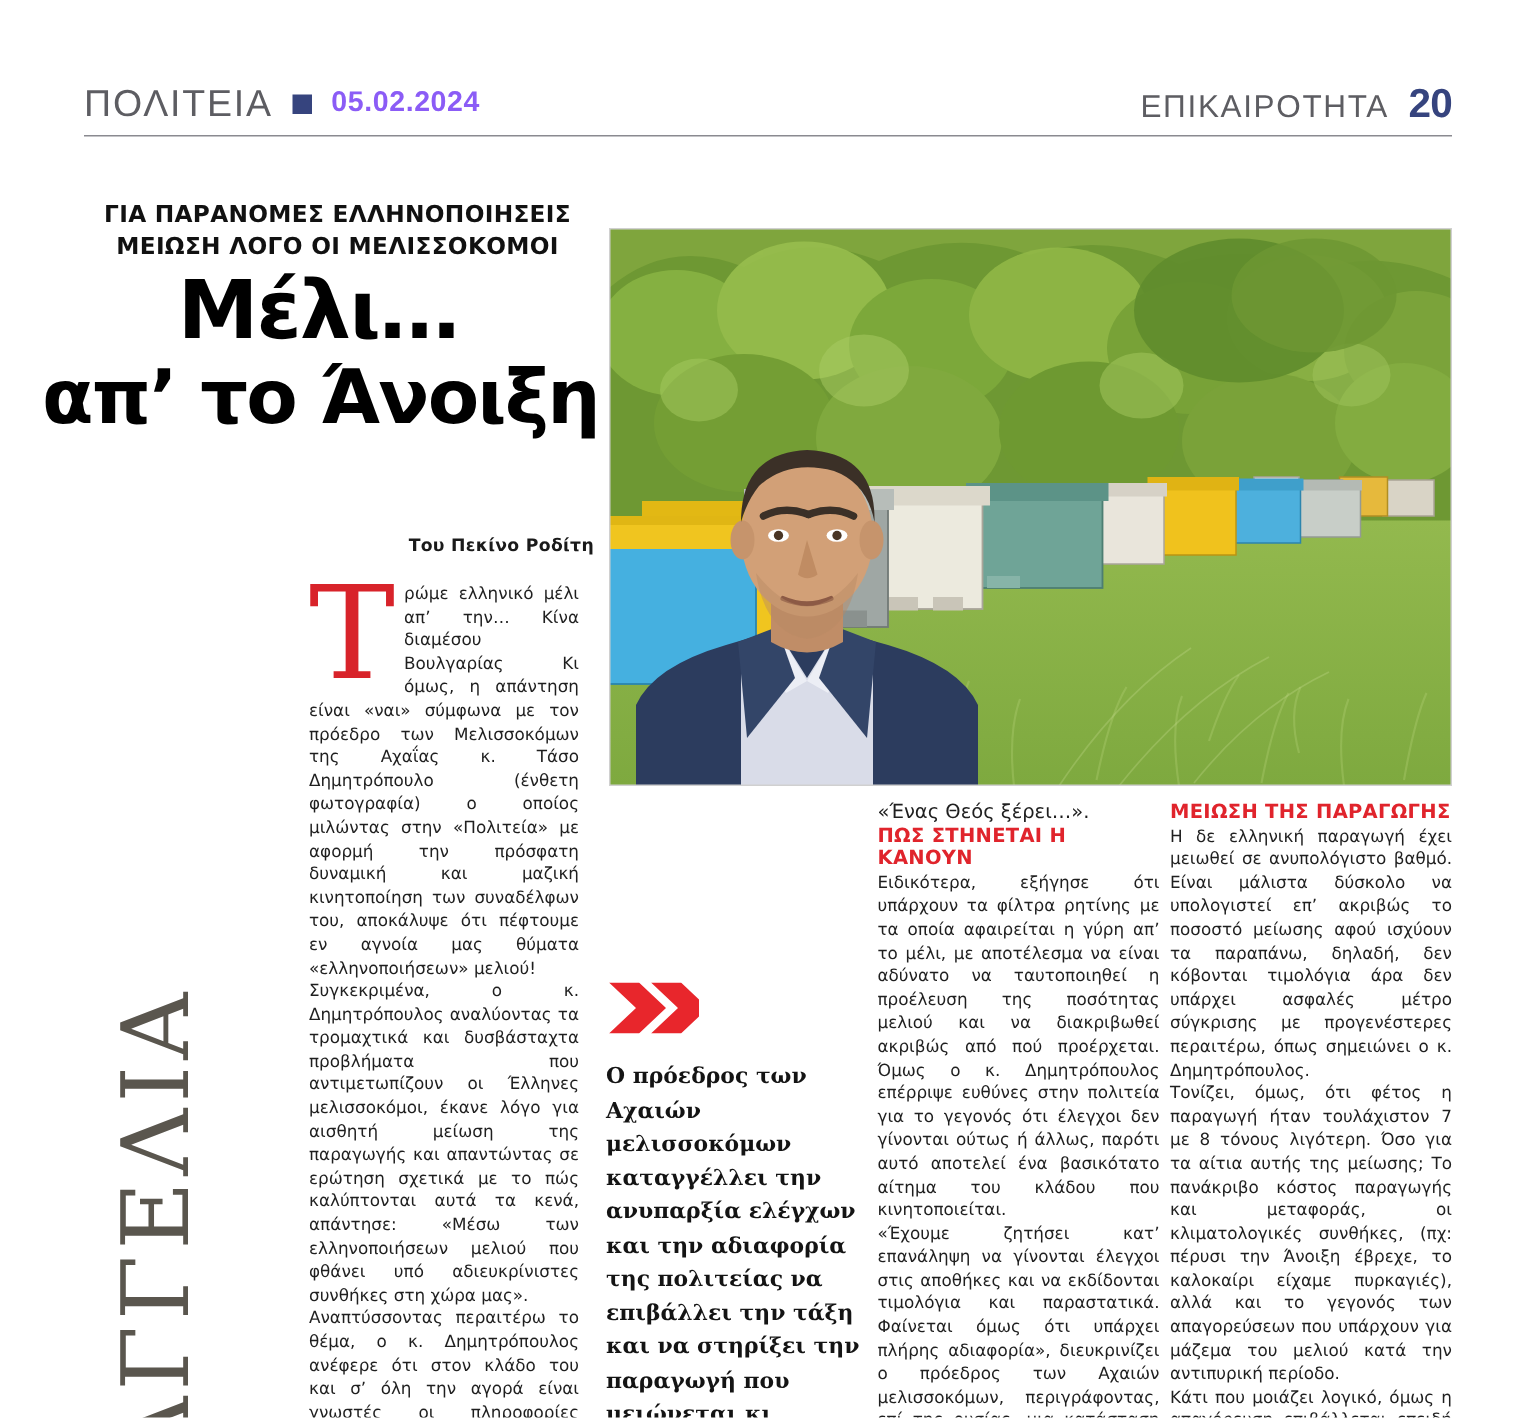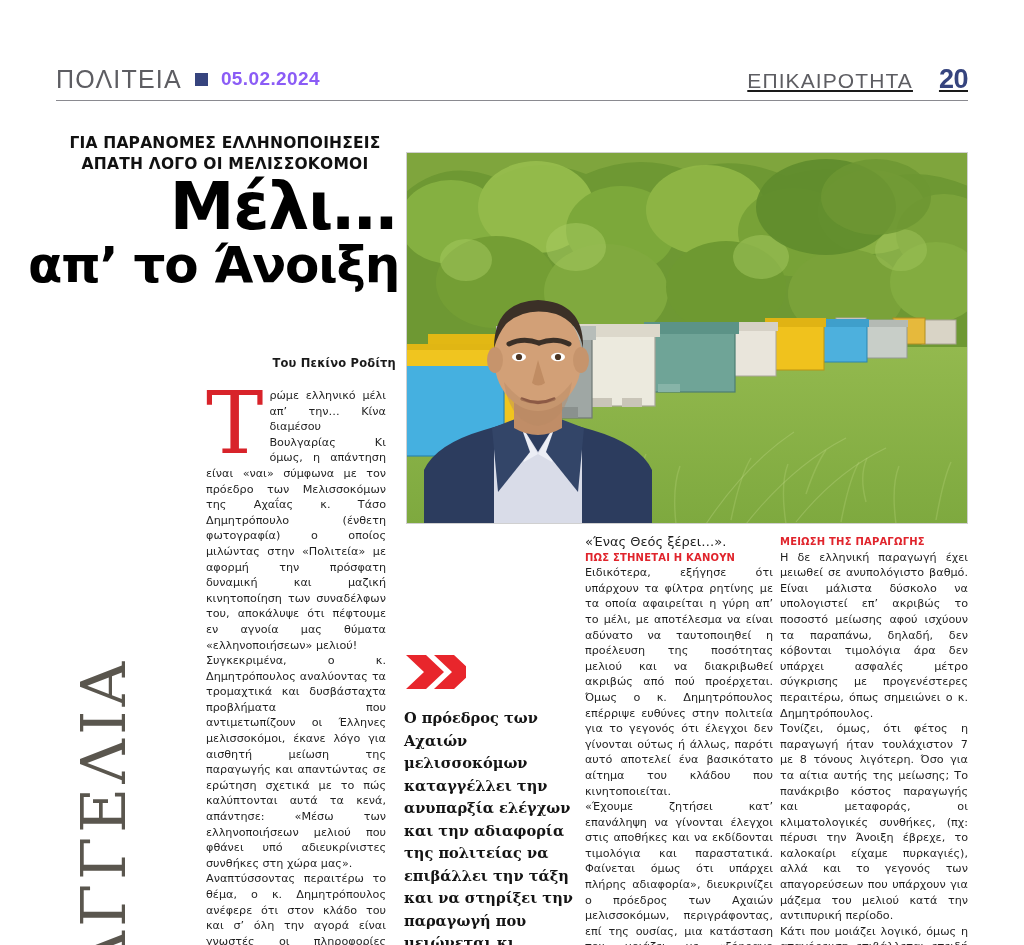--- a/index.html
+++ b/index.html
@@ -13,21 +13,21 @@
     font-family: "DejaVu Sans", sans-serif;
     color: #1a1a1a;
     overflow: hidden;
     position: relative;
   }
 
   
   .masthead {
     position: absolute;
     left: 56px;
-    top: 62px;
+    top: 52px;
     width: 912px;
     height: 44px;
   }
   .masthead-row {
     display: flex;
     align-items: center;
     justify-content: space-between;
     height: 34px;
   }
   .mast-left {
@@ -51,22 +51,21 @@
   .mast-date {
     font-family: "Liberation Sans", sans-serif;
     font-size: 19px;
     letter-spacing: 0.4px;
     color: #8b5cf6;
     font-weight: 700;
   }
   .mast-right {
     display: flex;
     align-items: baseline;
-    gap: 26px;
-    text-decoration: underline;
+    gap: 13px;
   }
   .mast-section {
     font-family: "Liberation Sans", sans-serif;
     font-size: 21px;
     letter-spacing: 1.1px;
     color: #5d5d62;
   }
   .mast-pagenum {
     font-family: "Liberation Sans", sans-serif;
     font-size: 27px;
@@ -102,21 +101,21 @@
     width: 368px;
     text-align: right;
     color: #000;
   }
   .hl-line {
     font-family: "DejaVu Sans", sans-serif;
     font-weight: bold;
     letter-spacing: -1.2px;
     white-space: nowrap;
   }
-  .hl1 { font-size: 65px; line-height: 58px; }
+  .hl1 { font-size: 54px; line-height: 58px; text-align: center; }
   .hl2 { font-size: 48px; line-height: 56px; font-weight: normal; letter-spacing: -0.5px;}
   .hl3 { font-size: 50px; line-height: 58px; }
 
   .byline {
     position: absolute;
     left: 28px;
     top: 356px;
     width: 368px;
     text-align: right;
     font-family: "DejaVu Sans", sans-serif;
@@ -169,21 +168,21 @@
     font-size: 86px;
     line-height: 66px;
     color: #d8232a;
     margin: 2px 6px 0 0;
     font-weight: normal;
   }
 
   .subhead {
     font-family: "DejaVu Sans", sans-serif;
     font-weight: bold;
-    font-size: 10px;
+    font-size: 13px;
     letter-spacing: 0.2px;
     color: #e0242c;
     margin: 0 0 3px 0;
     text-align: left;
   }
 
   .caption {
     font-family: "DejaVu Sans", sans-serif;
     font-size: 13px;
     color: #1f1f1f;
@@ -233,21 +232,21 @@
       <span class="mast-date">05.02.2024</span>
     </div>
     <div class="mast-right">
       <span class="mast-section">ΕΠΙΚΑΙΡΟΤΗΤΑ</span>
       <span class="mast-pagenum">20</span>
     </div>
   </div>
   <div class="mast-rule"></div>
 </div>
 
-<div class="kicker">ΓΙΑ ΠΑΡΑΝΟΜΕΣ ΕΛΛΗΝΟΠΟΙΗΣΕΙΣ ΑΠΑΤΗ ΛΟΓΟ ΟΙ ΜΕΛΙΣΣΟΚΟΜΟΙ</div>
+<div class="kicker">ΓΙΑ ΠΑΡΑΝΟΜΕΣ ΕΛΛΗΝΟΠΟΙΗΣΕΙΣ ΜΕΙΩΣΗ ΛΟΓΟ ΟΙ ΜΕΛΙΣΣΟΚΟΜΟΙ</div>
 
 <div class="headline">
   <div class="hl-line hl1">Μέλι…</div>
   <div class="hl-line hl3">απ’ το Άνοιξη</div>
 </div>
 
 <div class="byline">Του Πεκίνο Ροδίτη</div>
 
 <div class="vertical-label">
   <span>ΚΑΤΑΓΓΕΛΙΑ</span>

